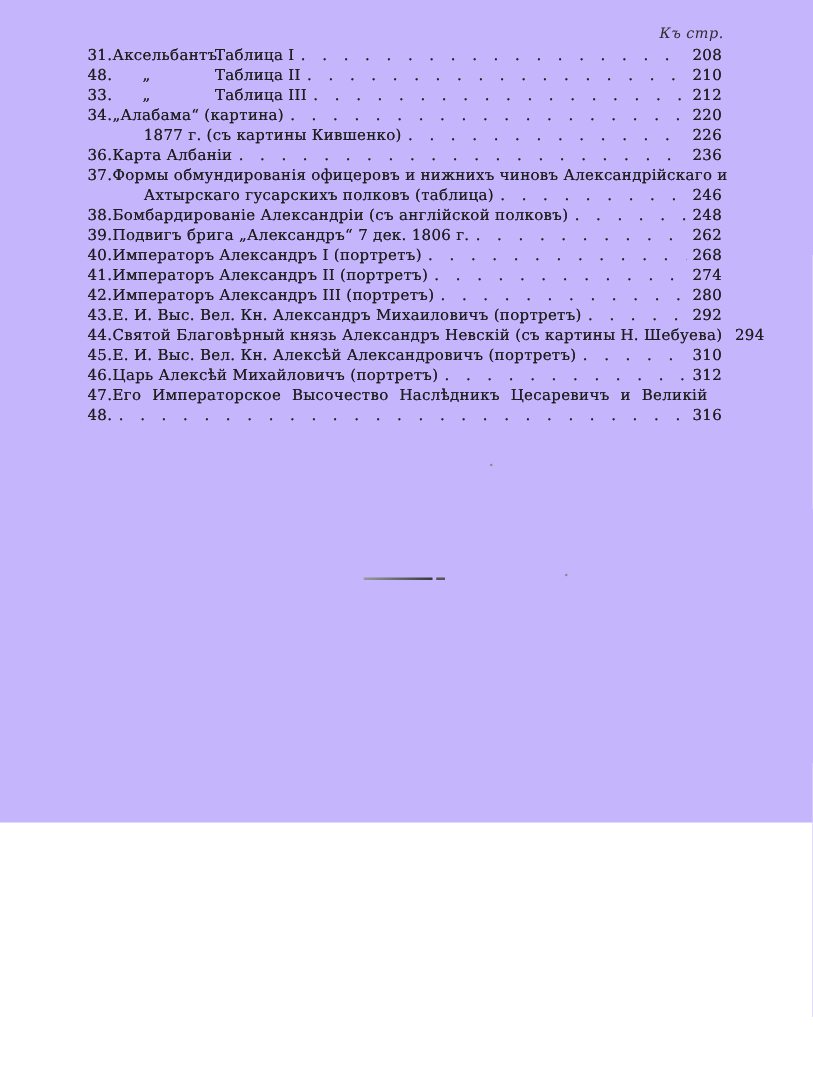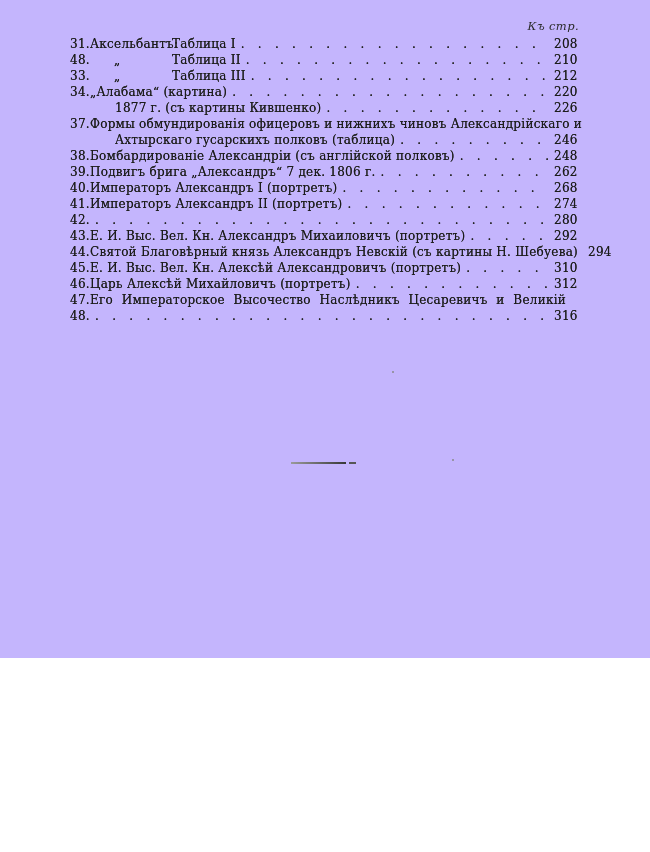--- a/index.html
+++ b/index.html
@@ -123,20 +123,26 @@
       <span class="pagenum">220</span>
     </div>
 
     <div class="row">
       <span class="cont-indent"></span>
       <span class="etext">1877 г. (съ картины Кившенко)</span>
       <span class="leader"></span>
       <span class="pagenum">226</span>
     </div>
 
+    <div class="row">
+      <span class="num">36.</span>
+      <span class="etext">Карта Албаніи</span>
+      <span class="leader"></span>
+      <span class="pagenum">236</span>
+    </div>
 
     <div class="row wrap1">
       <span class="num">37.</span>
       <span class="jtext">Формы обмундированія офицеровъ и нижнихъ чиновъ Александрійскаго и</span>
     </div>
     <div class="row">
       <span class="cont-indent"></span>
       <span class="etext">Ахтырскаго гусарскихъ полковъ (таблица)</span>
       <span class="leader"></span>
       <span class="pagenum">246</span>
@@ -165,20 +171,21 @@
 
     <div class="row">
       <span class="num">41.</span>
       <span class="etext">Императоръ Александръ II (портретъ)</span>
       <span class="leader"></span>
       <span class="pagenum">274</span>
     </div>
 
     <div class="row">
       <span class="num">42.</span>
+      <span class="etext">Императоръ Александръ III (портретъ)</span>
       <span class="leader"></span>
       <span class="pagenum">280</span>
     </div>
 
     <div class="row">
       <span class="num">43.</span>
       <span class="etext">Е. И. Выс. Вел. Кн. Александръ Михаиловичъ (портретъ)</span>
       <span class="leader"></span>
       <span class="pagenum">292</span>
     </div>

